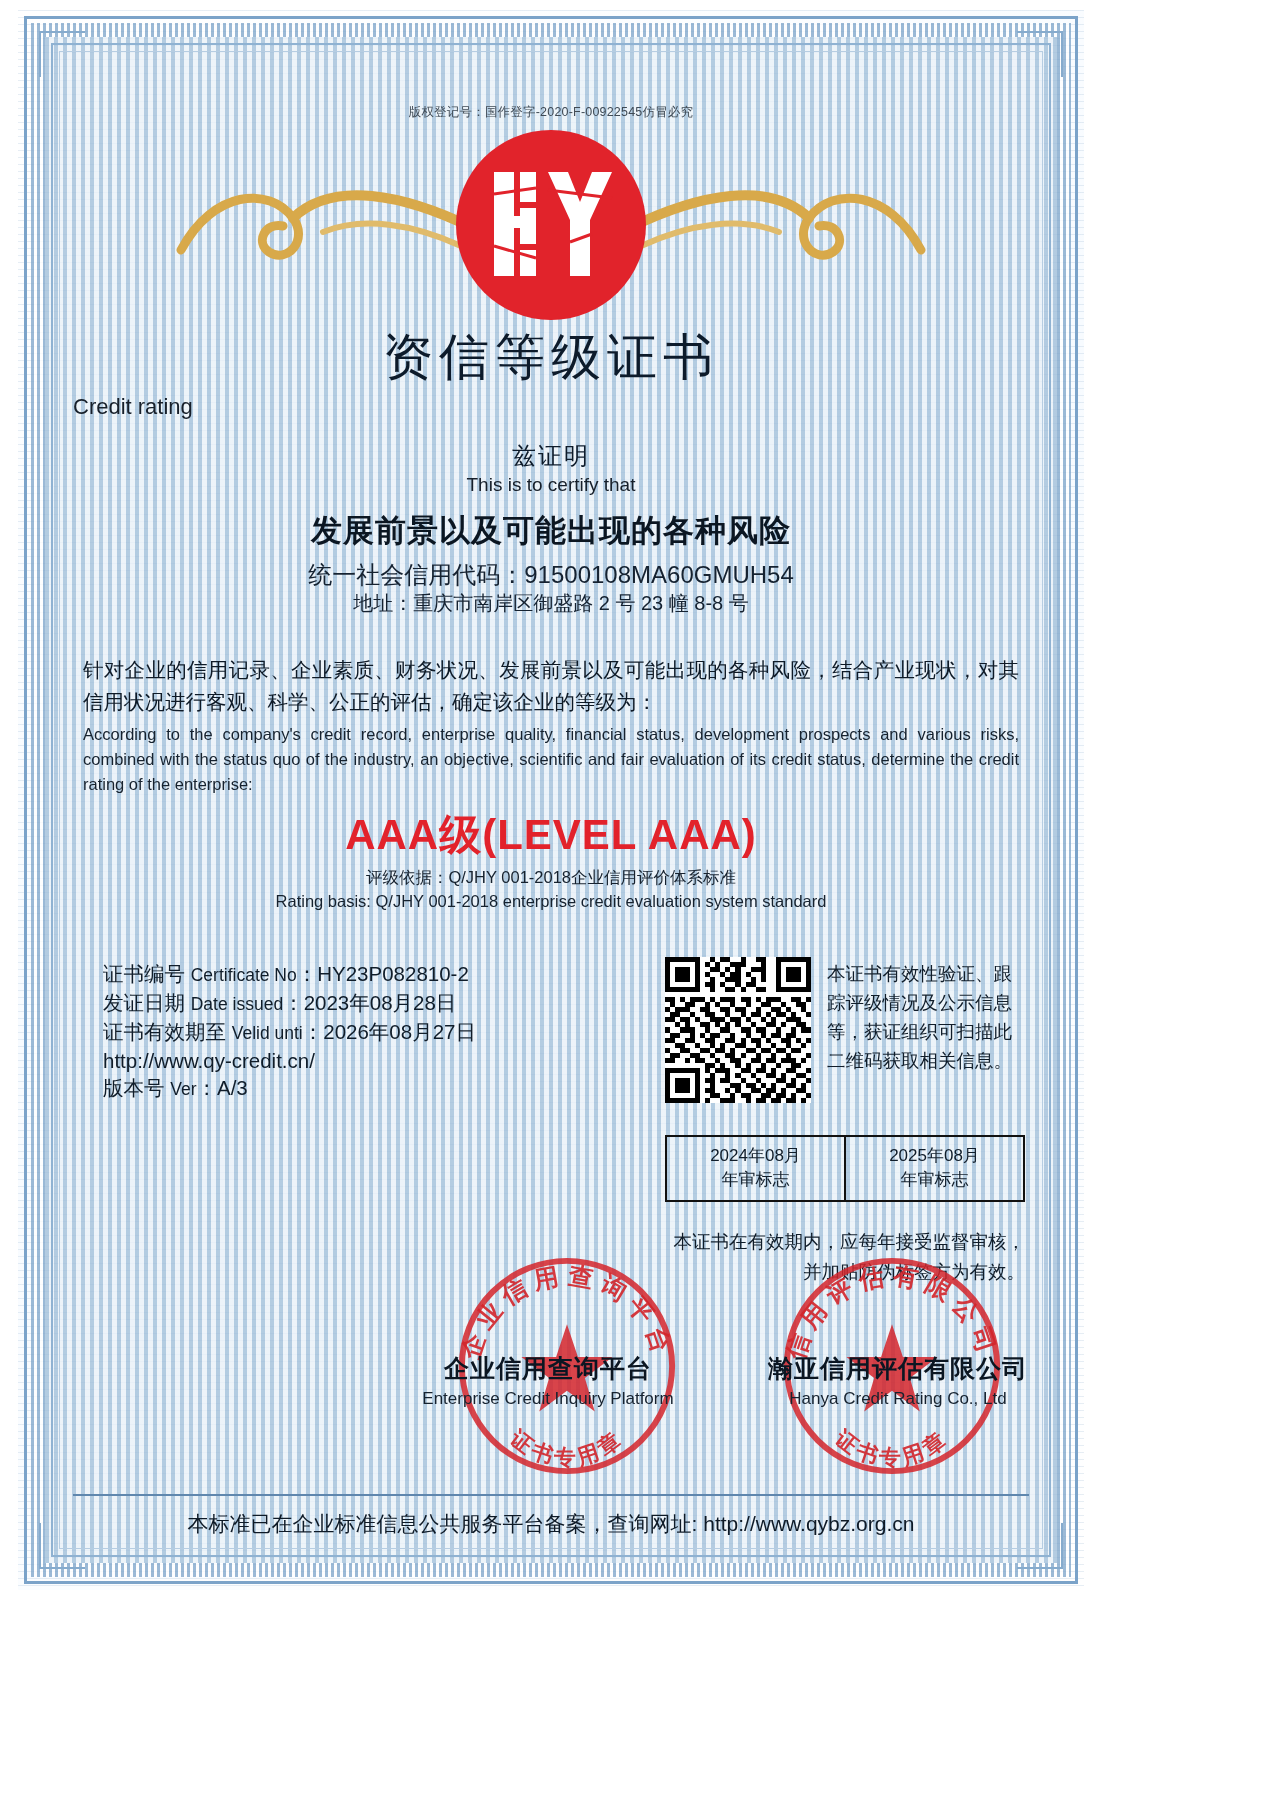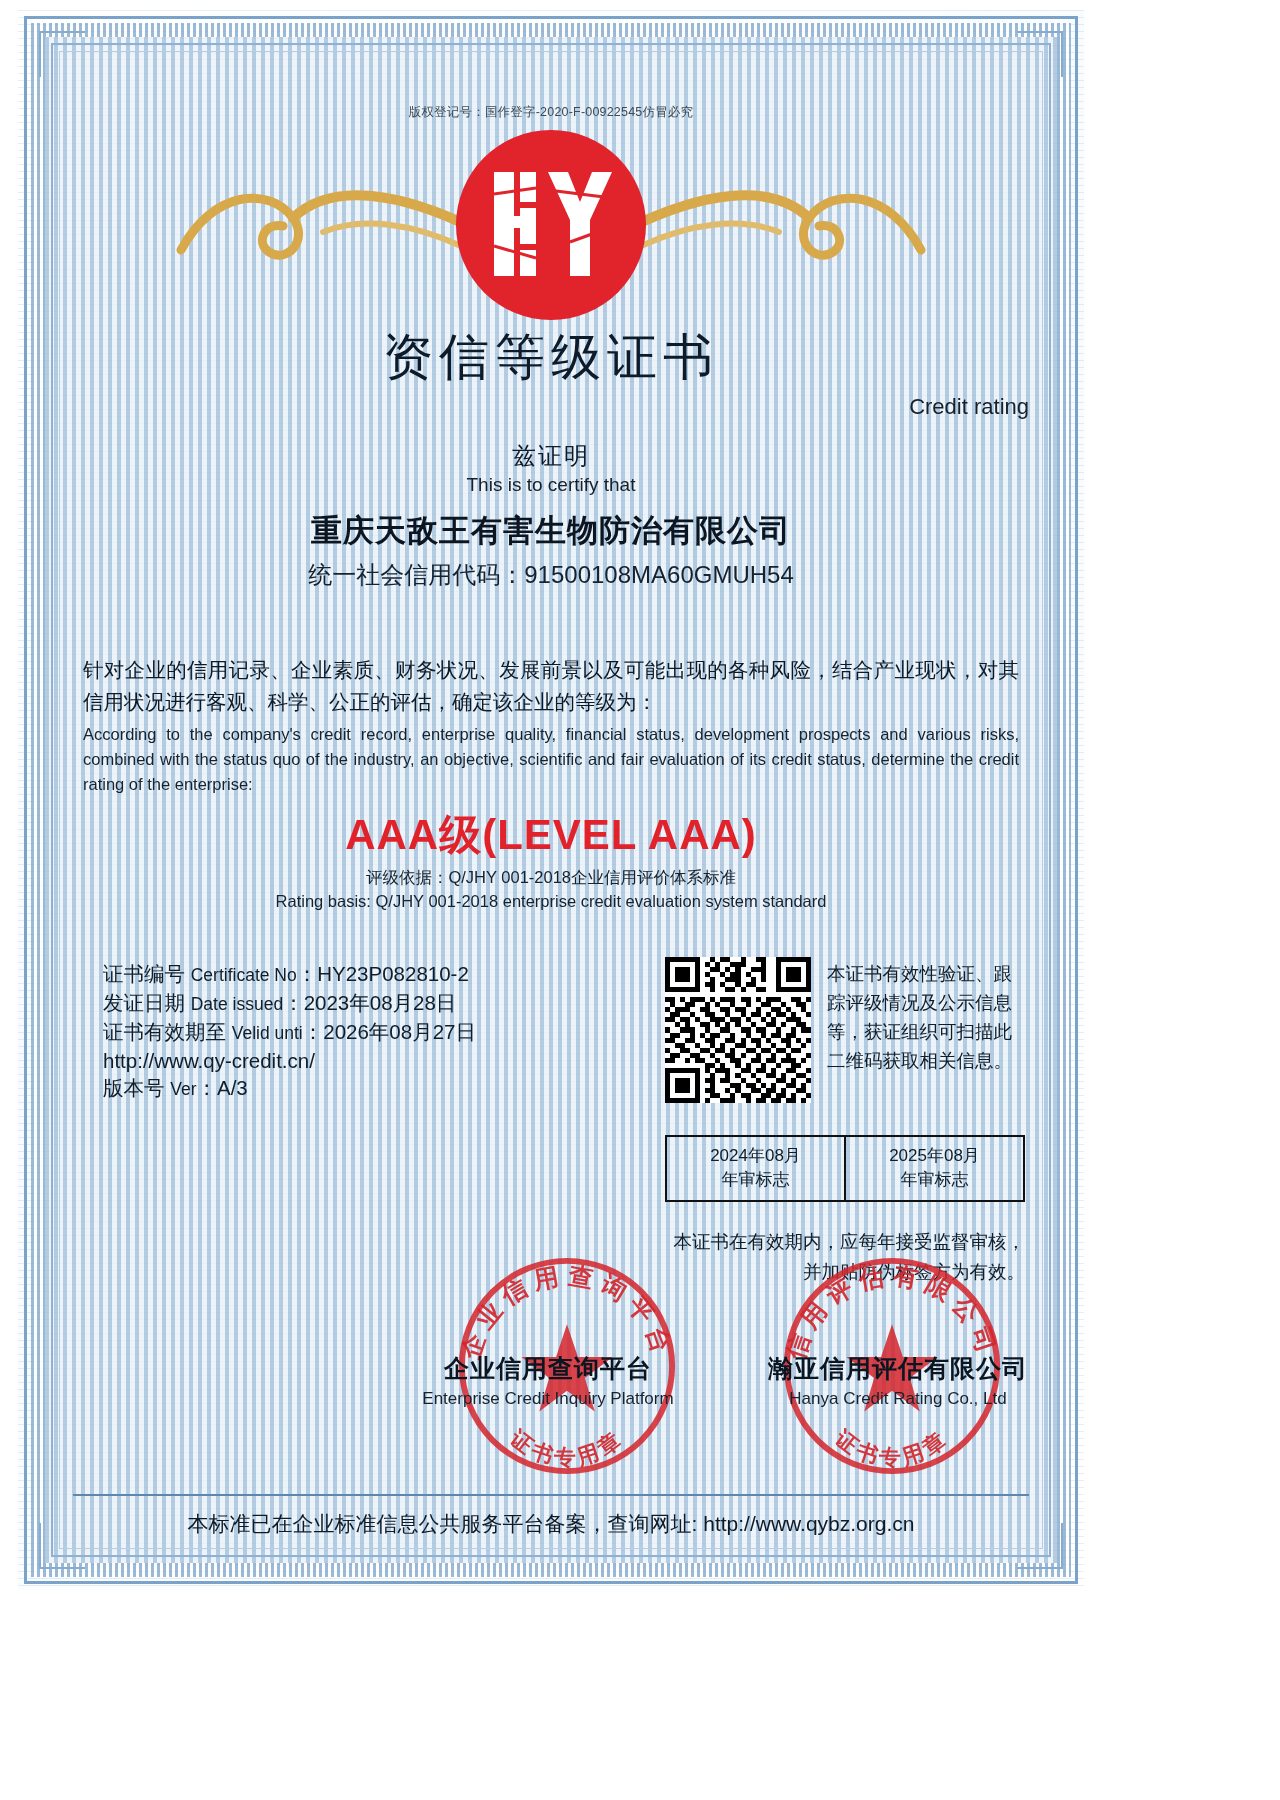--- a/index.html
+++ b/index.html
@@ -128,21 +128,21 @@
     text-align: center;
     font-size: 50px;
     font-weight: normal;
     letter-spacing: 6px;
     color: #0d1b2b;
   }
   .title-en {
     position: absolute;
     top: 332px;
     left: 0; right: 0;
-    text-align: right;
+    text-align: left;
     font-size: 22px;
     color: #17202b;
   }
   .certify-cn {
     position: absolute;
     top: 378px;
     left: 0; right: 0;
     text-align: center;
     font-size: 24px;
     color: #0d1b2b;
@@ -398,22 +398,23 @@
             <path d="M94 92 L116 84"></path>
           </g>
         </svg>
       </div>
     </div>
 
     <div class="title-cn">资信等级证书</div>
     <div class="title-en">Credit rating</div>
     <div class="certify-cn">兹证明</div>
     <div class="certify-en">This is to certify that</div>
-    <div class="company">重庆天敌王有害生物防治有限公司</div>
+    <div class="company">发展前景以及可能出现的各种风险</div>
     <div class="usci">统一社会信用代码：91500108MA60GMUH54</div>
+    <div class="address">地址：重庆市南岸区御盛路 2 号 23 幢 8-8 号</div>
 
     <div class="para">
       <div class="para-cn">针对企业的信用记录、企业素质、财务状况、发展前景以及可能出现的各种风险，结合产业现状，对其信用状况进行客观、科学、公正的评估，确定该企业的等级为：</div>
       <div class="para-en">According to the company's credit record, enterprise quality, financial status, development prospects and various risks, combined with the status quo of the industry, an objective, scientific and fair evaluation of its credit status, determine the credit rating of the enterprise:</div>
     </div>
 
     <div class="level">AAA级(LEVEL AAA)</div>
     <div class="basis-cn">评级依据：Q/JHY 001-2018企业信用评价体系标准</div>
     <div class="basis-en">Rating basis: Q/JHY 001-2018 enterprise credit evaluation system standard</div>
 

